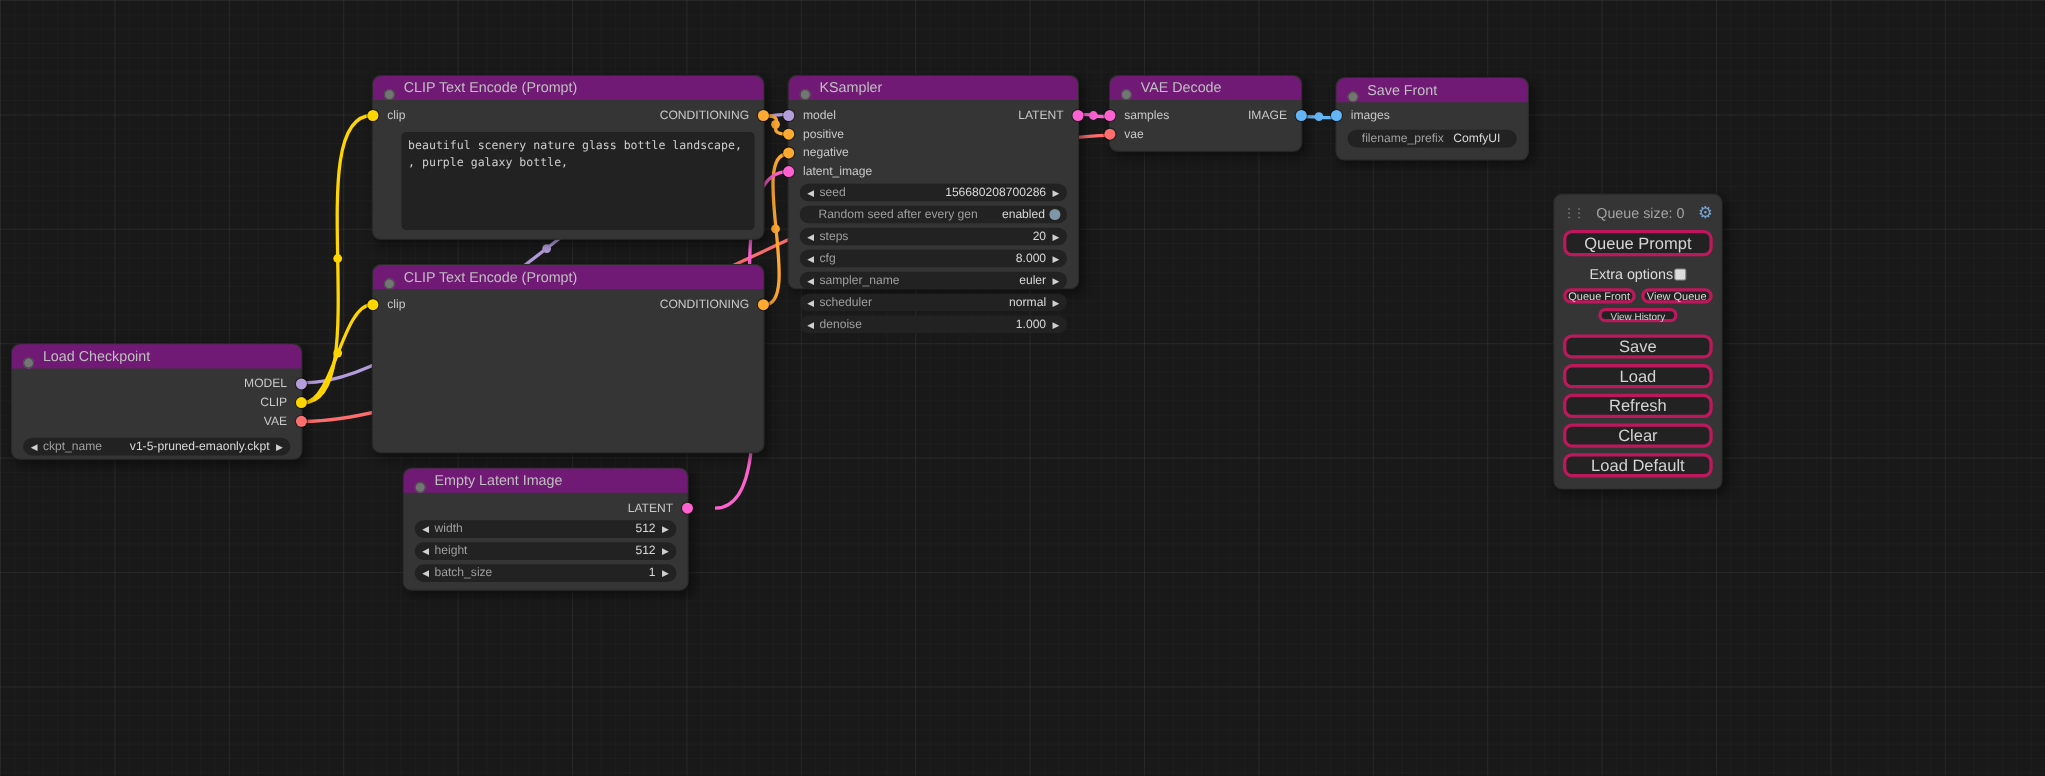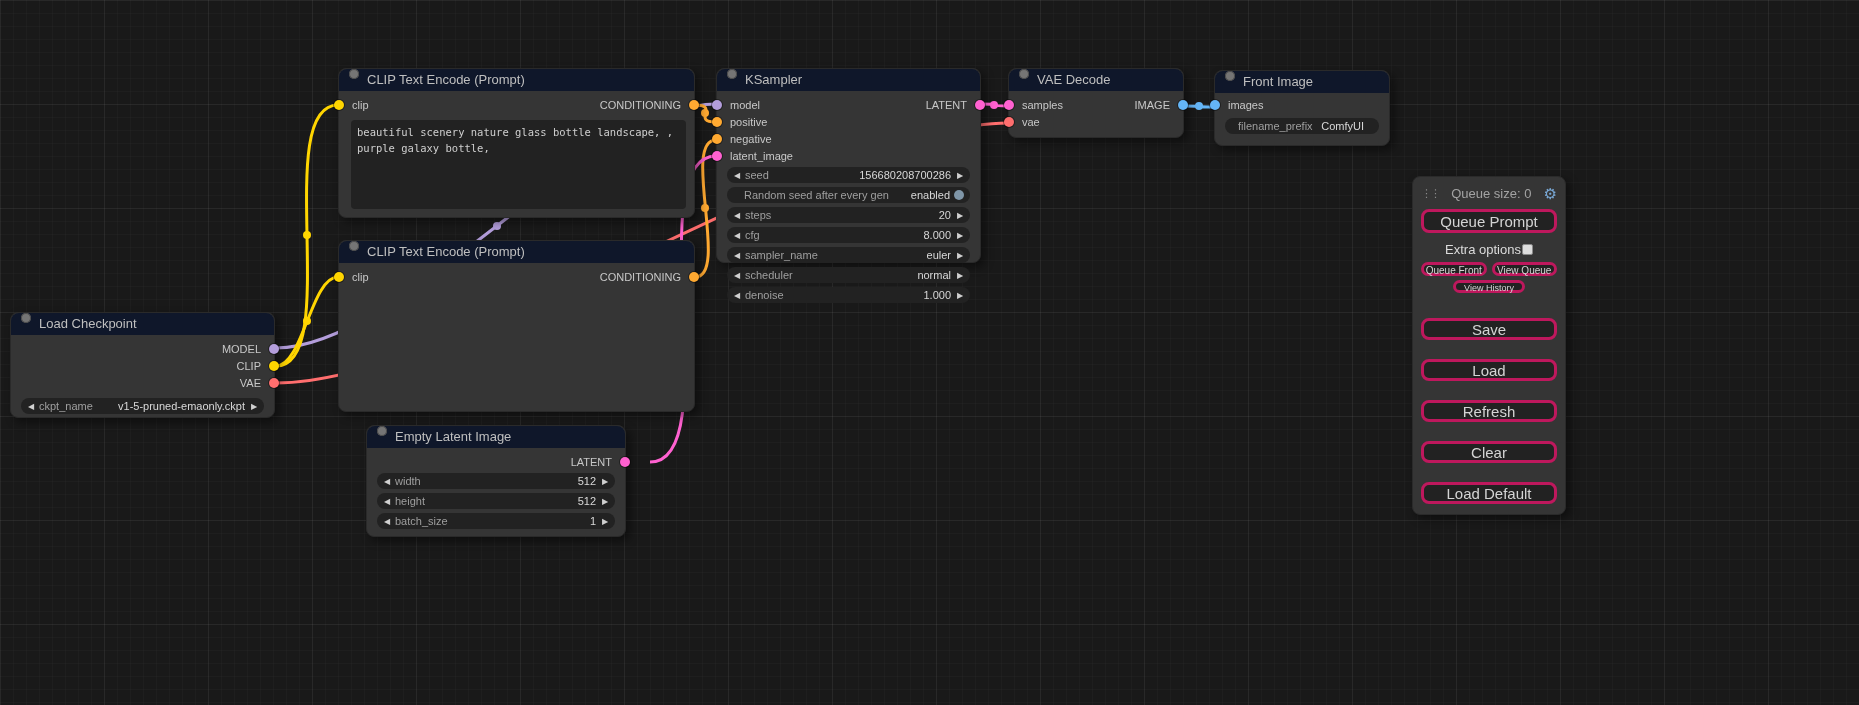--- a/index.html
+++ b/index.html
@@ -20,23 +20,23 @@
     position:absolute; z-index:2;
     background:#353535;
     border:1px solid #2a2a2a;
     border-radius:8px;
     box-shadow:4px 4px 10px rgba(0,0,0,.45);
     display:flex; flex-direction:column;
     color:#c8c8c8;
   }
   .node-title {
     height:22px; line-height:22px;
-    background:#0f172a;
+    background:#701a75;
     border-radius:8px 8px 0 0;
-    display:flex; align-items:flex-start;
+    display:flex; align-items:flex-end;
     padding:0 10px; flex:none;
   }
   .title-dot {
     width:10px; height:10px; border-radius:50%;
     background:#757575; box-shadow:inset 0 0 0 1px #4a4a4a;
     margin-right:8px; flex:none;
   }
   .title-text { font-size:13px; color:#bfbfbf; white-space:nowrap; }
   .prow { position:relative; height:17px; line-height:17px; font-size:11px; flex:none; }
   .prow.first { margin-top:6px; }
@@ -53,21 +53,21 @@
     margin:0 10px 4px 10px;
     background:#222; border-radius:8px;
     display:flex; align-items:center;
     font-size:11px; padding:0 5px;
   }
   .warrow { font-size:8px; color:#d0d0d0; width:10px; text-align:center; flex:none; }
   .wlabel { color:#9f9f9f; margin-left:3px; white-space:nowrap; }
   .wvalue { margin-left:auto; margin-right:4px; color:#d8d8d8; white-space:nowrap; }
   .toggle-circle { width:10px; height:10px; border-radius:50%; flex:none; margin-right:1px; }
   .prompt-box {
-    flex:1; margin:6px 8px 8px 12px;
+    flex:1; margin:6px 8px 8px 26px;
     background:#222; border-radius:4px;
     font-family:"DejaVu Sans Mono", monospace;
     font-size:10.5px; line-height:1.55; color:#cfcfcf;
     padding:4px 6px; white-space:pre-wrap; overflow:hidden;
   }
   .widgets-block { margin-top:2px; }
 
   
   #queue-panel {
     position:absolute; left:1412px; top:176px; width:154px; z-index:3;
@@ -79,21 +79,21 @@
   .qp-header { display:flex; align-items:center; height:20px; }
   .drag-dots { color:#8a8a8a; font-size:11px; letter-spacing:-2px; cursor:move; }
   .queue-size { flex:1; text-align:center; font-size:13px; color:#a3a3a3; }
   .gear { color:#78a7d4; font-size:15px; line-height:1; cursor:pointer; }
   .btn {
     background:#222; color:#d4d4d4;
     border:3px solid #be185d; border-radius:8px;
     font-family:"Liberation Sans", sans-serif;
     cursor:pointer;
   }
-  .btn-big { height:22px; font-size:15px; margin-top:19px; width:100%; }
+  .btn-big { height:22px; font-size:15px; margin-top:5px; width:100%; }
   .btn-queue { height:24px; font-size:15px; margin-top:6px; width:100%; }
   .extra-row { display:flex; align-items:center; justify-content:center; gap:1px; margin-top:8px; height:16px; }
   .extra-label { font-size:13px; color:#dcdcdc; }
   .checkbox { width:11px; height:11px; background:#dddddd; border:1px solid #8a8a8a; border-radius:2px; cursor:pointer; }
   .small-row { display:flex; gap:5px; margin-top:5px; }
   .btn-small { flex:1; height:14px; font-size:10px; border-radius:8px; padding:0; }
   .btn-history { display:block; width:72px; height:13px; font-size:9px; border-radius:8px; margin:4px auto 6px auto; padding:0; }
 </style>
 </head>
 <body>
@@ -287,21 +287,21 @@
   </div>
   <div class="prow">
     <span class="dot in-dot" style="background: rgb(255, 110, 110);"></span>
     <span class="pin-label">vae</span>
   </div>
 </div>
 
 <div class="node" style="left:1214px; top:70px; width:176px; height:76px;">
   <div class="node-title">
     <span class="title-dot"></span>
-    <span class="title-text">Front Image</span>
+    <span class="title-text">Save Front</span>
   </div>
   <div class="prow" style="margin-top:4px;">
     <span class="dot in-dot" style="background: rgb(100, 181, 246);"></span>
     <span class="pin-label">images</span>
   </div>
   <div class="widget" style="margin-top:4px;">
     <span class="wlabel" style="margin-left:8px;">filename_prefix</span>
     <span class="wvalue" style="margin-right:10px;">ComfyUI</span>
   </div>
 </div>

